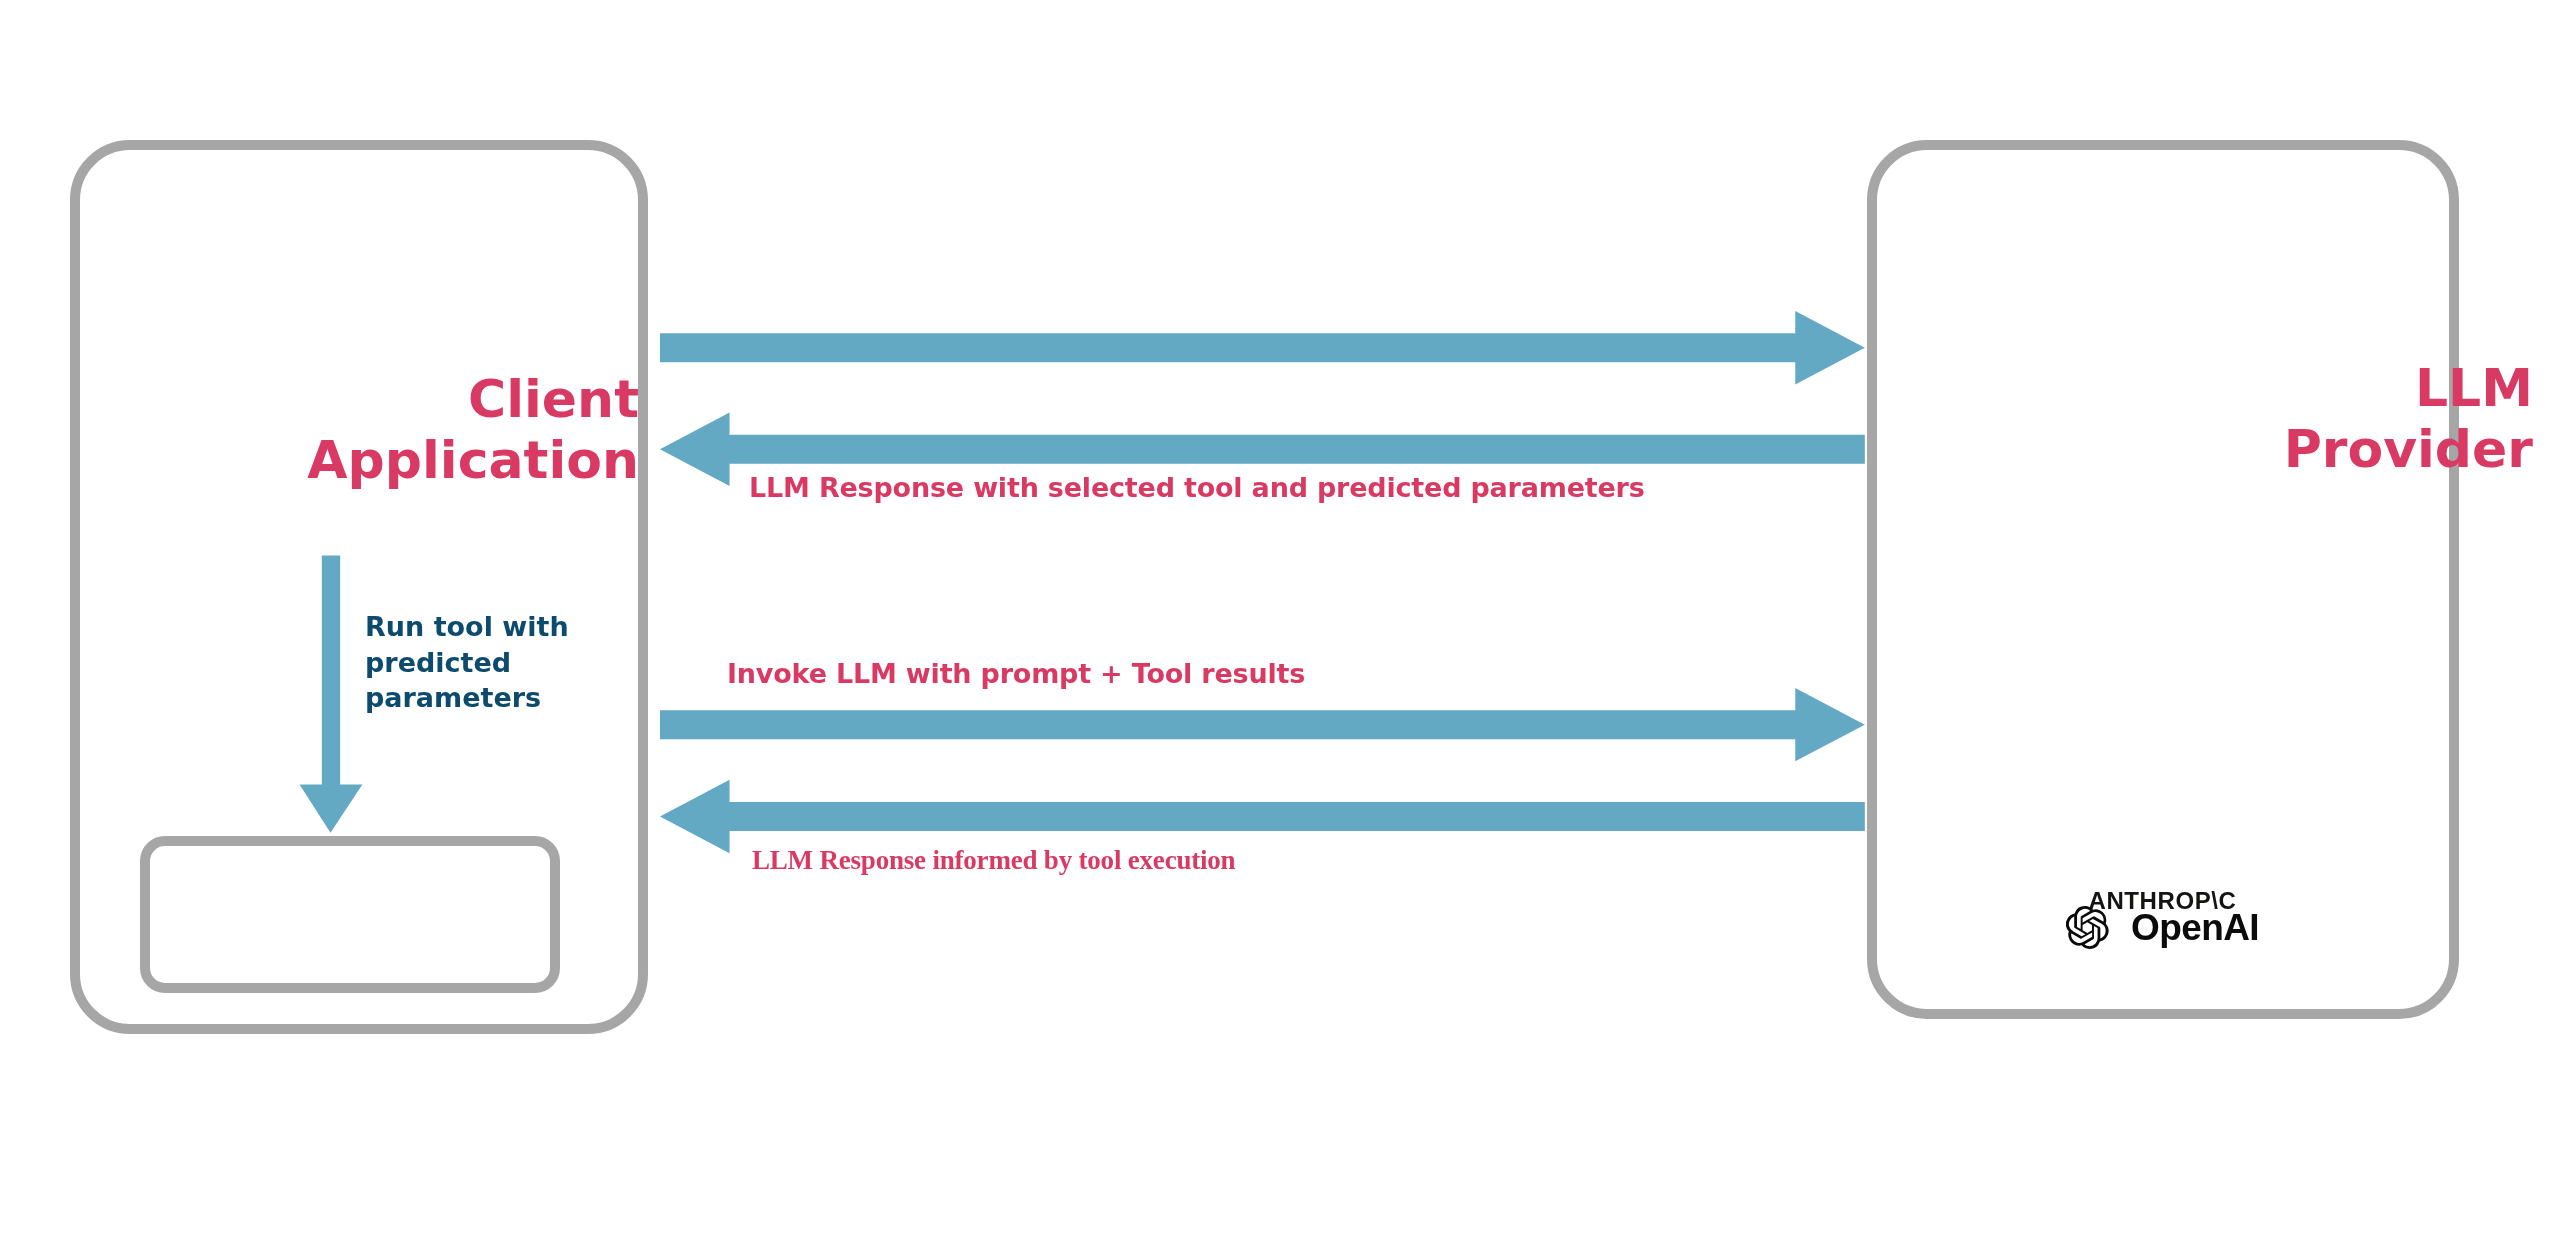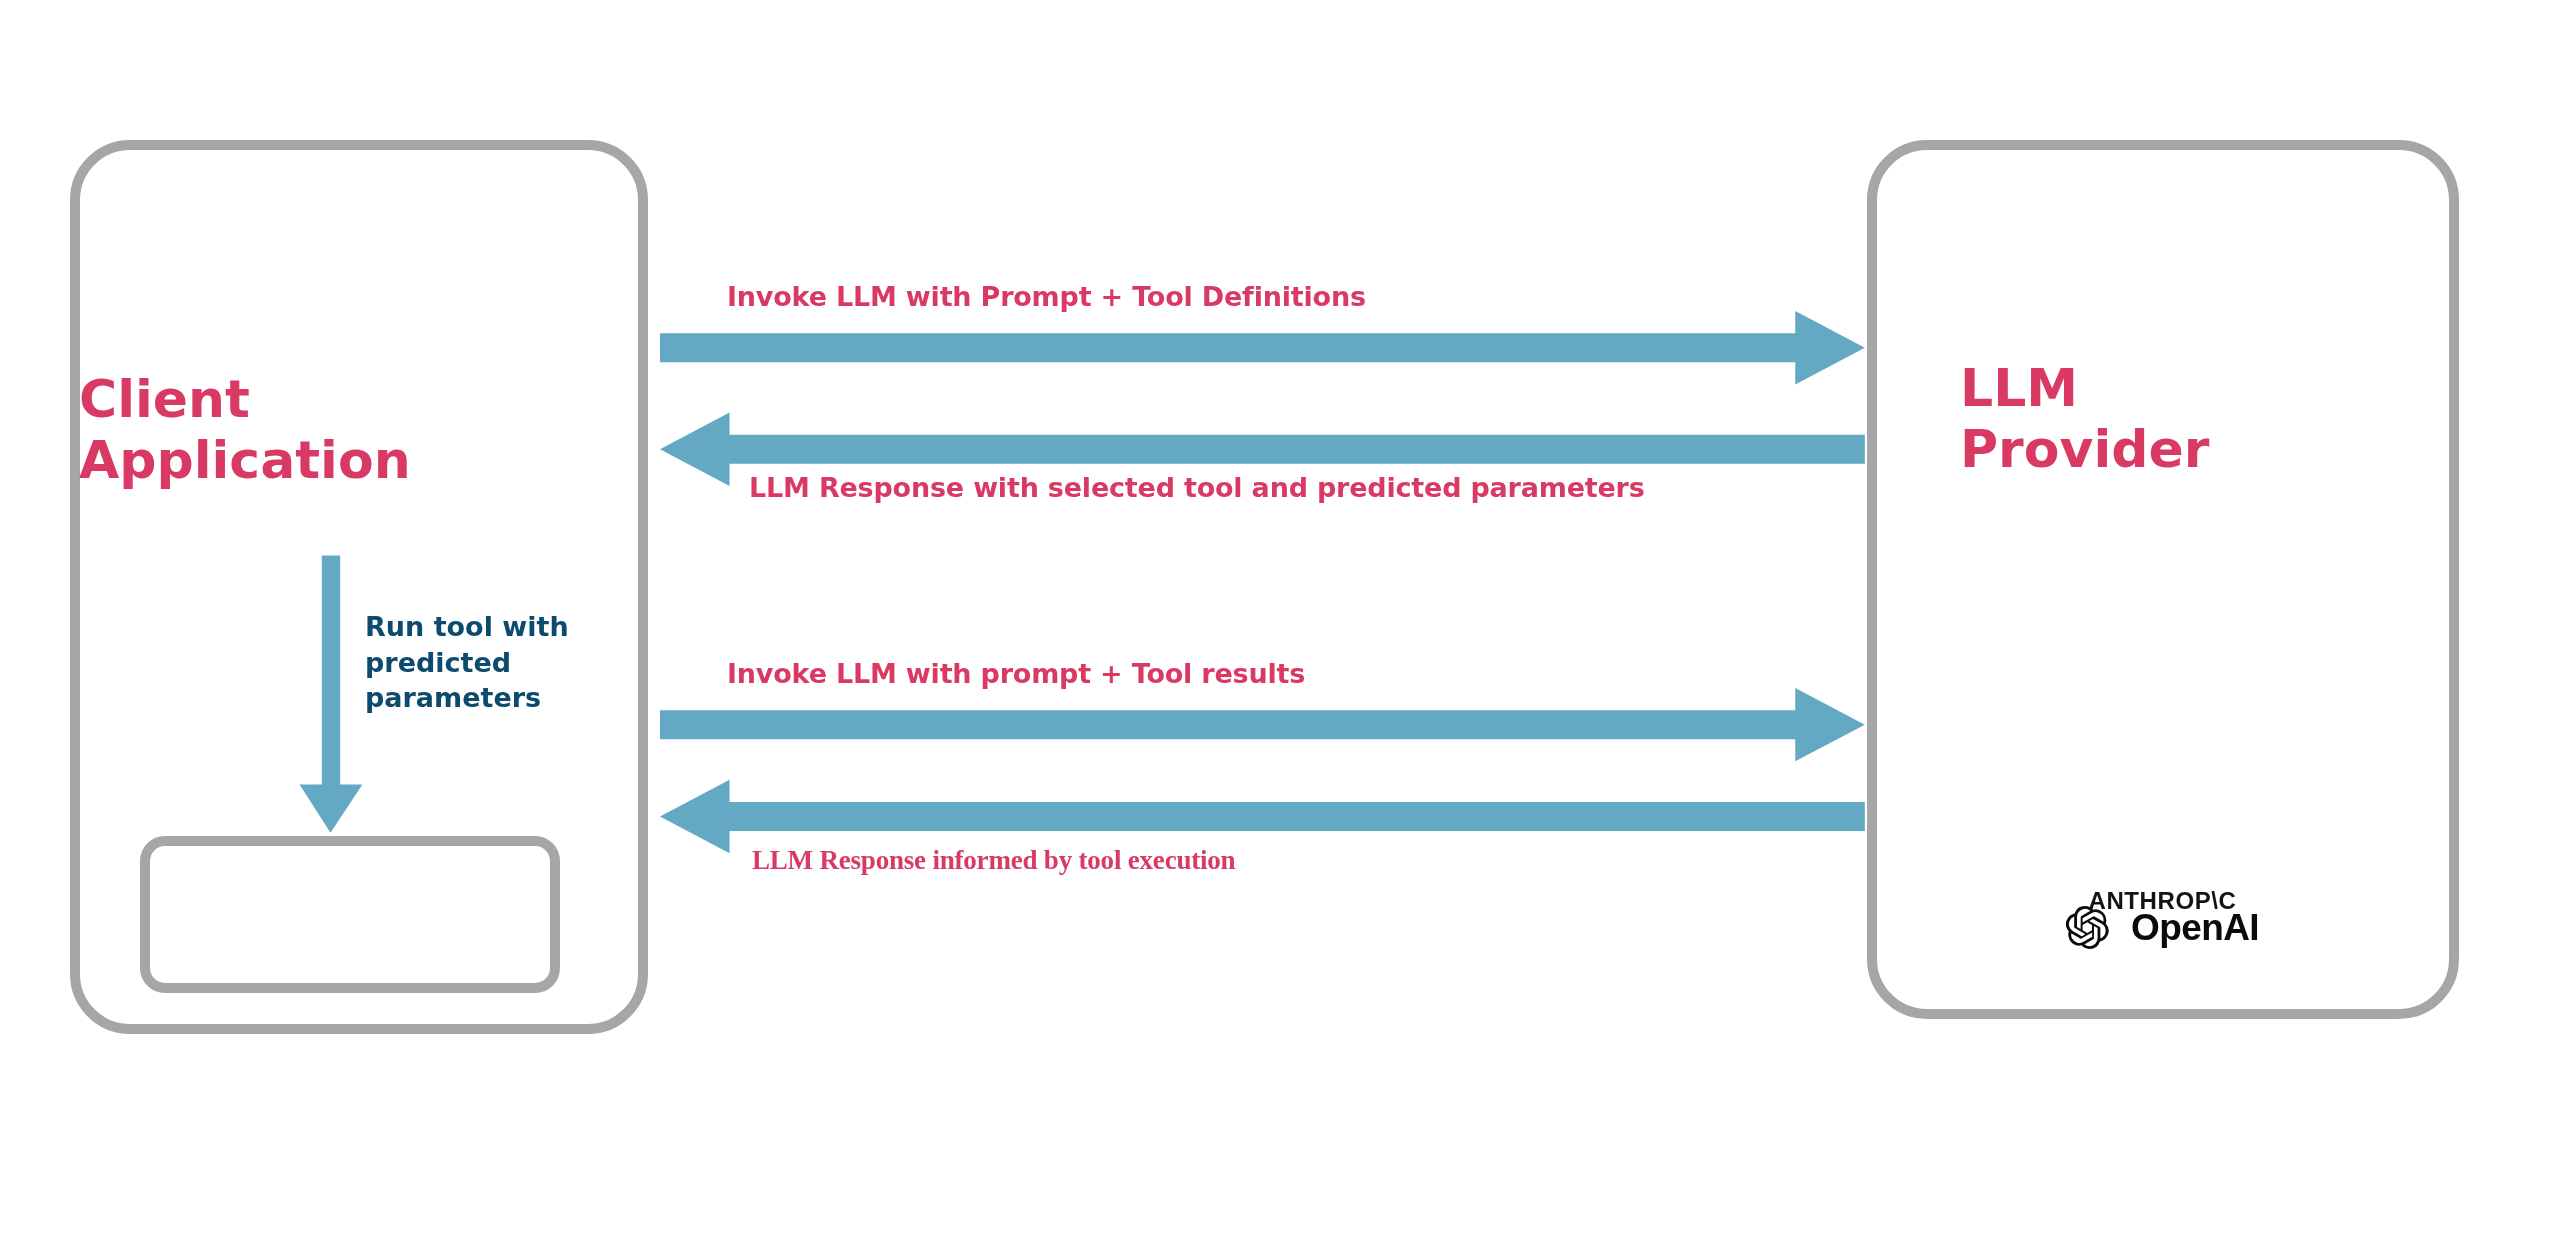--- a/index.html
+++ b/index.html
@@ -49,21 +49,21 @@
     border-radius: 25px;
     background: #ffffff;
   }
 
   
   .node-title {
     position: absolute;
     color: #d93a63;
     font-weight: 700;
     line-height: 1.18;
-    text-align: left;
+    text-align: right;
     white-space: pre-line;
     letter-spacing: 0px;
   }
   #client-title {
     left: 79px;
     top: 369px;
     width: 560px;
     font-size: 52px;
   }
   #provider-title {
@@ -200,21 +200,20 @@
 
     <g>
       <polygon fill="#63a9c4" points="1930,830 755,830 755,807 683,845 755,883 755,860 1930,860"></polygon>
     </g>
 
     <g>
       <polygon fill="#63a9c4" points="333,575 352,575 352,812 375,812 342,862 310,812 333,812"></polygon>
     </g>
   </svg>
 
-  <div id="label-invoke-1" class="arrow-label">Invoke LLM with Prompt + Tool Definitions</div>
 
   <div id="label-response-1" class="arrow-label">LLM Response with selected tool and predicted parameters</div>
 
   <div id="label-invoke-2" class="arrow-label">Invoke LLM with prompt + Tool results</div>
 
   <div id="label-response-2" class="arrow-label">LLM Response informed by tool execution</div>
 
 </div>
 
 

